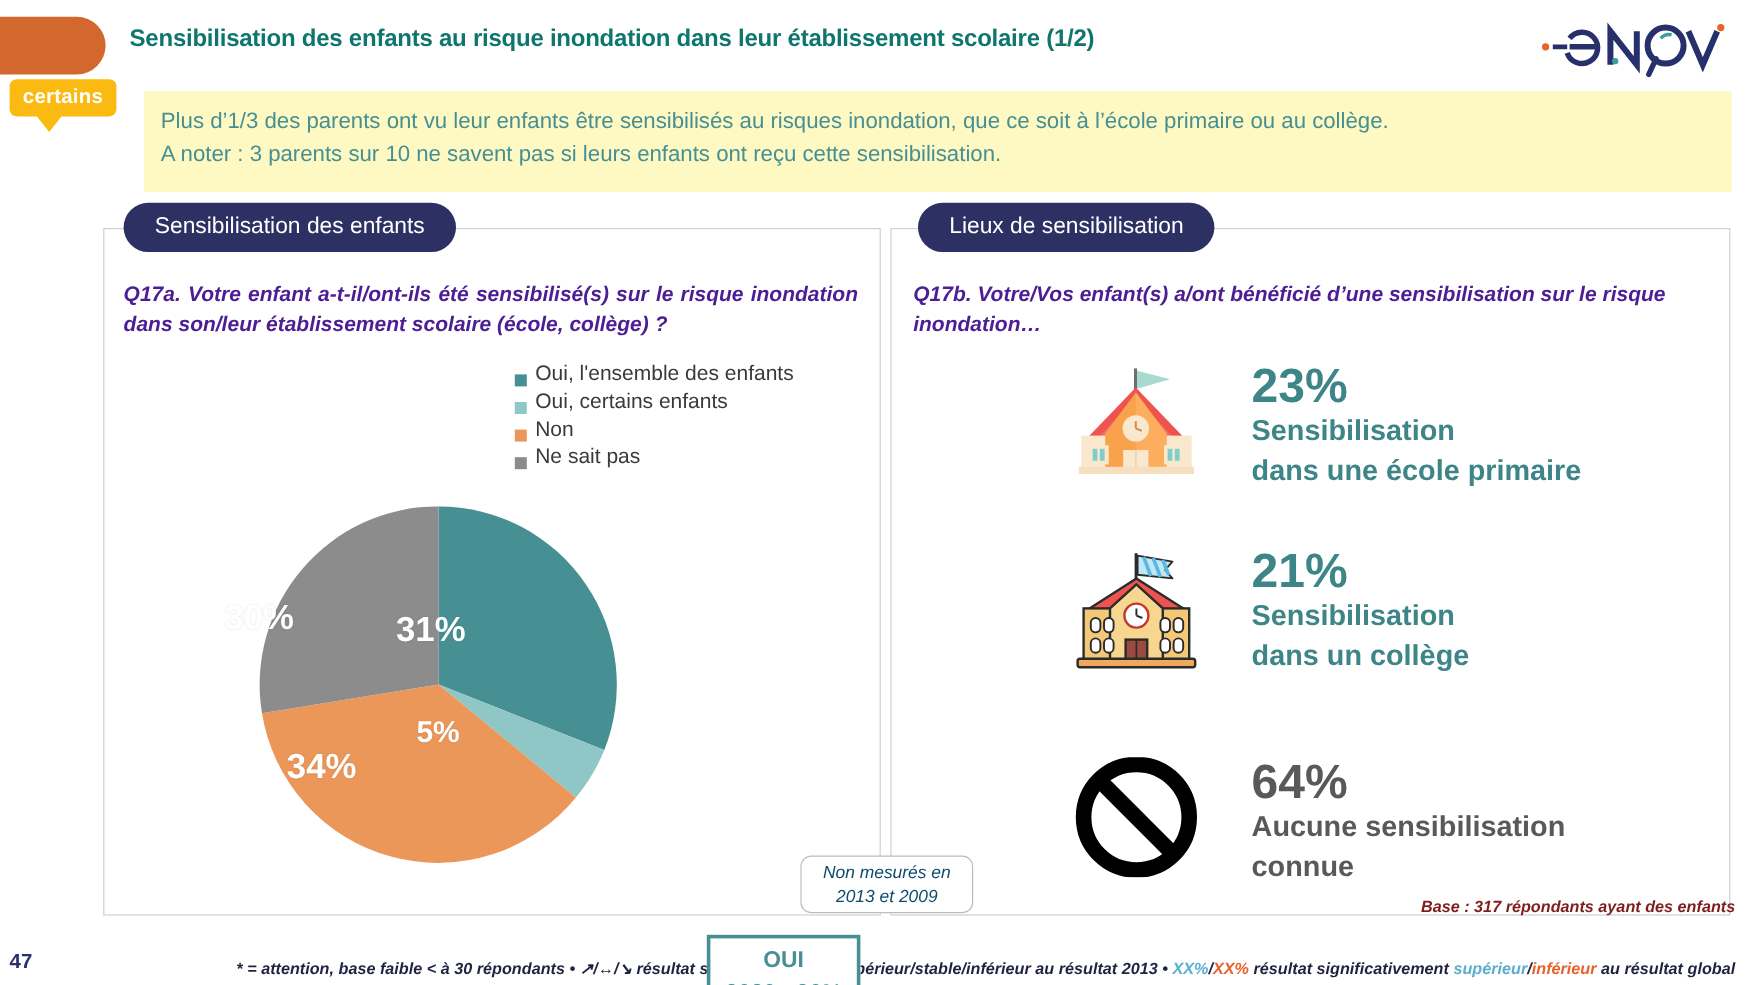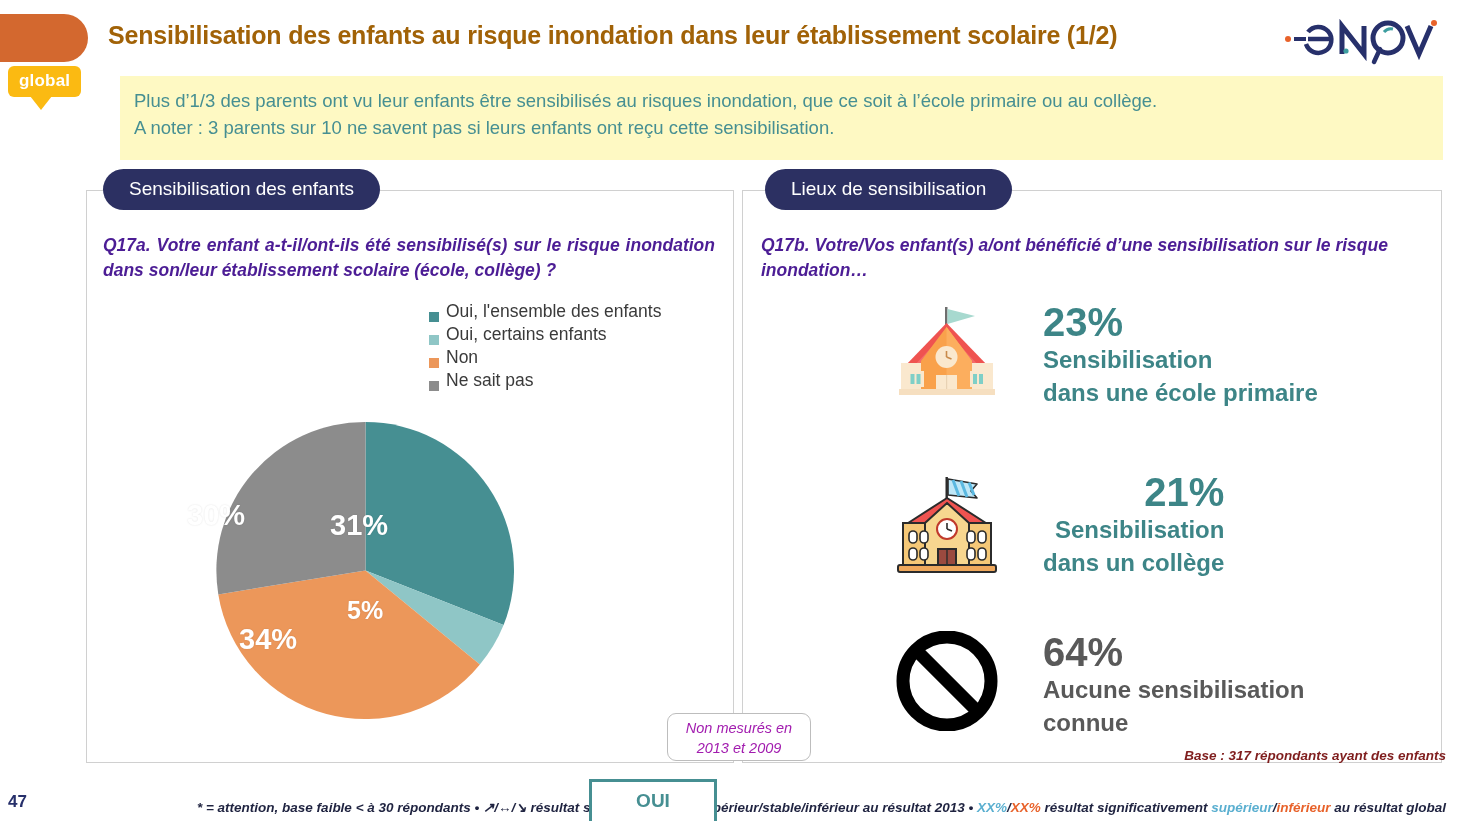--- a/index.html
+++ b/index.html
@@ -32,22 +32,22 @@
   .nouveau-badge::after {
     content: "";
     position: absolute;
     left: 22px; bottom: -13px;
     border-left: 11px solid transparent;
     border-right: 11px solid transparent;
     border-top: 14px solid #FBBA12;
   }
   .page-title {
     position: absolute; left: 108px; top: 21px;
-    font-size: 25px; font-weight: bold;
-    color: #a16207;
+    font-size: 20px; font-weight: bold;
+    color: #0f766e;
     letter-spacing: -0.2px;
     white-space: nowrap;
   }
 
   
   .logo { position: absolute; right: 12px; top: 8px; width: 170px; height: 60px; }
 
   
   .intro-banner {
     position: absolute; left: 120px; top: 76px;
@@ -128,39 +128,39 @@
     padding-top: 5px;
     z-index: 4;
   }
 
   .not-measured {
     position: absolute; left: 667px; top: 713px;
     width: 144px; height: 48px;
     border: 1.5px solid #BDBDBD;
     border-radius: 9px;
     background: #ffffff;
-    color: #a21caf;
+    color: #0c4a6e;
     font-style: italic;
     font-size: 14.5px;
     line-height: 20px;
     text-align: center;
     padding-top: 4px;
     z-index: 6;
   }
 
   
   .stat-row { position: absolute; display: flex; align-items: flex-start; gap: 12px; }
   .stat-icon { width: 112px; flex: none; display: flex; justify-content: center; }
   .stat-text { margin-left: 28px; }
   .stat-value { font-size: 40px; font-weight: bold; line-height: 42px; }
   .stat-desc  { font-size: 24px; font-weight: bold; line-height: 33px; }
   .teal-txt { color: #3D8587; }
   .gray-txt { color: #595959; }
   .row-1 { left: 148px; top: 110px; }
-  .row-2 { left: 148px; top: 280px; text-align: right; }
+  .row-2 { left: 148px; top: 264px; }
   .row-3 { left: 148px; top: 440px; }
 
   
   .page-number {
     position: absolute; left: 8px; top: 792px;
     font-size: 17px; font-weight: bold; color: #27306B;
   }
   .base-note {
     position: absolute; right: 12px; top: 748px;
     font-size: 13.5px; font-style: italic; font-weight: bold; color: #7f1d1d;
@@ -172,21 +172,21 @@
   }
   .blue-tok { color: #5AAFD0; }
   .orange-tok { color: #E8622A; }
 </style>
 </head>
 <body>
 
 <div class="slide">
 
   <div class="orange-tab"></div>
-  <div class="nouveau-badge">global</div>
+  <div class="nouveau-badge">certains</div>
   <div class="page-title">Sensibilisation des enfants au risque inondation dans leur établissement scolaire (1/2)</div>
 
   <div class="logo">
     <svg viewBox="0 0 170 60" width="170" height="60" aria-hidden="true">
       <circle cx="12" cy="31" r="3" fill="#E8622A"></circle>
       <line x1="18" y1="31" x2="30" y2="31" stroke="#27306B" stroke-width="4"></line>
       <path d="M30 36 a13 13 0 1 0 2 -12" fill="none" stroke="#27306B" stroke-width="4.5"></path>
       <line x1="32" y1="31" x2="57" y2="31" stroke="#27306B" stroke-width="4.5"></line>
       <path d="M66 46 L66 18 L88 46 L88 18" fill="none" stroke="#27306B" stroke-width="5" stroke-linejoin="miter"></path>
       <circle cx="70" cy="43" r="2.6" fill="#3D9EA0"></circle>

